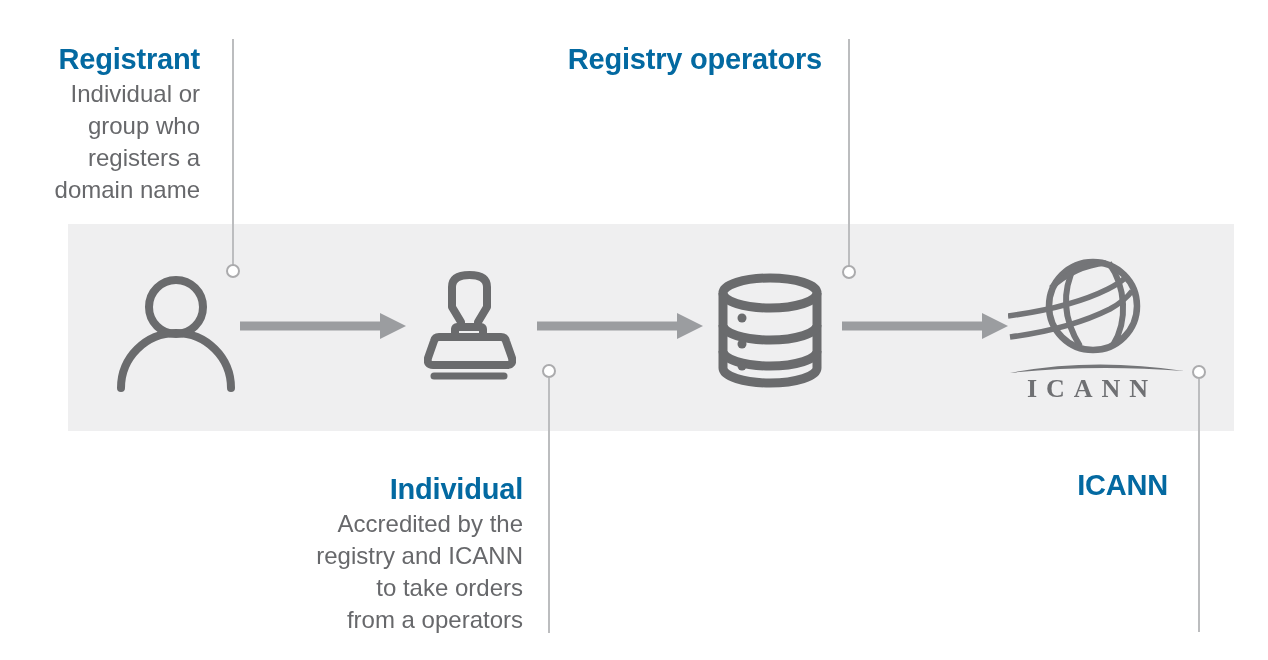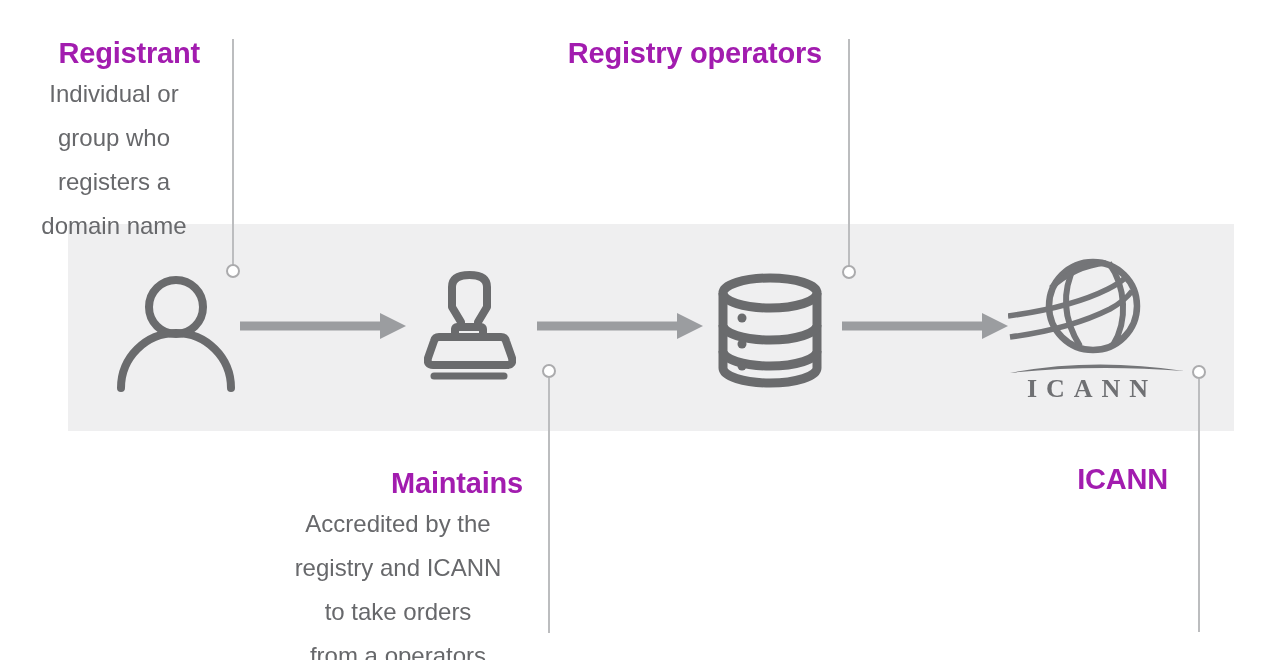--- a/index.html
+++ b/index.html
@@ -11,26 +11,27 @@
     overflow:hidden;
   }
   .band{
     position:absolute;
     left:68px;top:224px;width:1166px;height:207px;
     background:#efeff0;
   }
   
   .label{position:absolute;text-align:right;}
   .label-title{
-    font-size:29px;font-weight:700;color:#a21caf;line-height:34px;
+    font-size:29px;font-weight:700;color:#0369a1;line-height:34px;
     letter-spacing:-0.2px;
+    margin-top:6px;
   }
   .label-desc{
-    font-size:24px;color:#67686b;line-height:44px;
-    white-space:pre-line;margin-top:2px;text-align:center;
+    font-size:24px;color:#67686b;line-height:32px;
+    white-space:pre-line;margin-top:2px;
   }
   
   .leader{position:absolute;width:2px;background:#bcbdbf;}
   .dot{
     position:absolute;width:14px;height:14px;box-sizing:border-box;
     border:2px solid #ababad;border-radius:50%;background:#ffffff;
   }
   .icon{position:absolute;}
   .arrow{position:absolute;top:308px;}
 </style>
@@ -59,21 +60,21 @@
 group who
 registers a
 domain name</div>
   </div>
 
   <div class="label" style="left:522px;top:36px;width:300px;">
     <div class="label-title">Registry operators</div>
   </div>
 
   <div class="label" style="left:273px;top:466px;width:250px;">
-    <div class="label-title">Maintains</div>
+    <div class="label-title">Individual</div>
     <div class="label-desc">Accredited by the
 registry and ICANN
 to take orders
 from a operators</div>
   </div>
 
   <div class="label" style="left:868px;top:462px;width:300px;">
     <div class="label-title">ICANN</div>
   </div>
 

